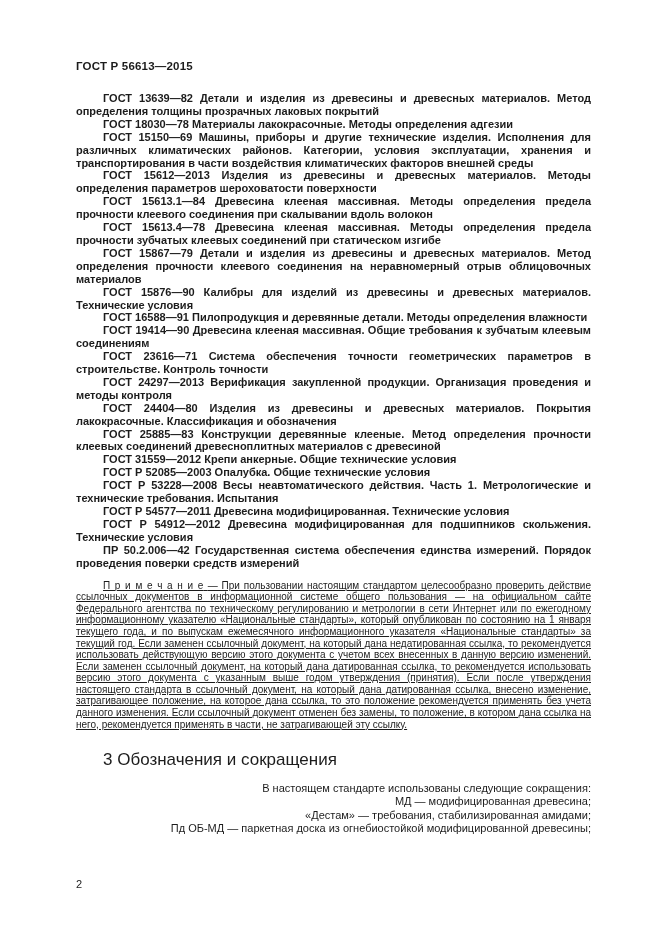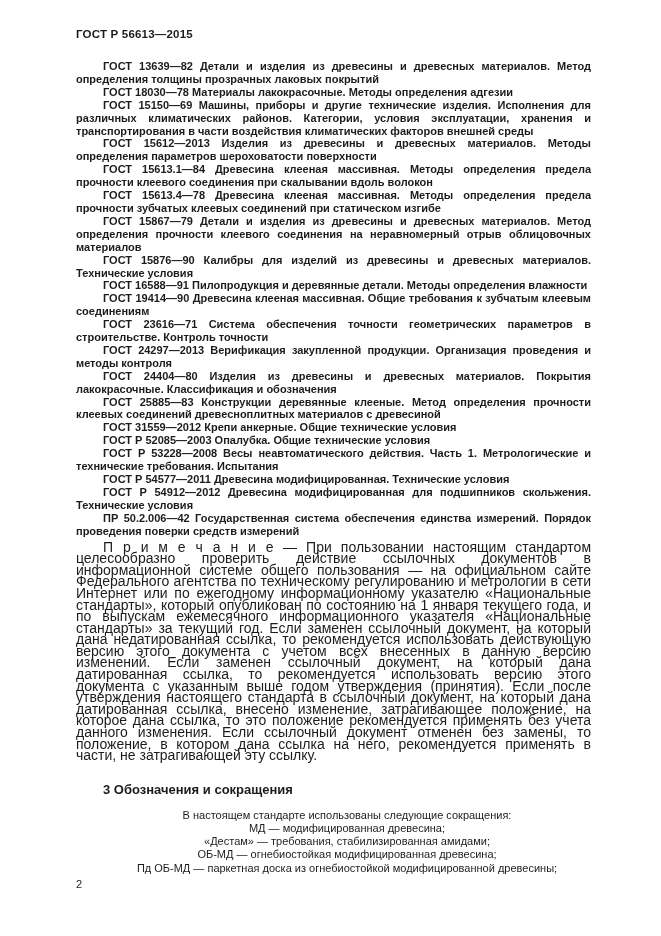--- a/index.html
+++ b/index.html
@@ -7,60 +7,61 @@
     padding: 0;
     background: #f4f4f4;
   }
   .page {
     position: relative;
     width: 661px;
     height: 936px;
     margin: 0 auto;
     background: #ffffff;
     box-sizing: border-box;
-    padding: 28px 70px 0 76px;
+    padding: 60px 70px 0 76px;
     font-family: "Liberation Sans", "DejaVu Sans", sans-serif;
     color: #1c1c1c;
     overflow: hidden;
   }
   .doc-header {
     font-weight: bold;
     font-size: 11.5px;
     margin-bottom: 20px;
     letter-spacing: 0.2px;
   }
   .body-text p {
     margin: 0;
     font-size: 11px;
     line-height: 12.9px;
     text-align: justify;
     text-indent: 27px;
     font-weight: bold;
   }
   .note {
-    margin-top: 4px;
-    font-size: 14px;
+    margin-top: 10px;
+    font-size: 10px;
     line-height: 11.6px;
     text-align: justify;
     text-indent: 27px;
+    text-decoration: underline;
   }
   .note-label {
     letter-spacing: 0.4px;
   }
   .section-heading {
     margin: 20px 0 12px 0;
     padding-left: 27px;
-    font-size: 13px;
-    font-weight: bold;
+    font-size: 17px;
+    font-weight: normal;
   }
   .abbr p {
     margin: 0;
     font-size: 11px;
     line-height: 13.2px;
-    text-align: center;
+    text-align: right;
     text-indent: 27px;
   }
   .page-number {
     position: absolute;
     left: 76px;
     bottom: 46px;
     font-size: 11px;
   }
 </style>
 </head>
@@ -97,19 +98,18 @@
     <span class="note-label">П р и м е ч а н и е</span>
     <span>— При пользовании настоящим стандартом целесообразно проверить действие ссылочных документов в информационной системе общего пользования — на официальном сайте Федерального агентства по техническому регулированию и метрологии в сети Интернет или по ежегодному информационному указателю «Национальные стандарты», который опубликован по состоянию на 1 января текущего года, и по выпускам ежемесячного информационного указателя «Национальные стандарты» за текущий год. Если заменен ссылочный документ, на который дана недатированная ссылка, то рекомендуется использовать действующую версию этого документа с учетом всех внесенных в данную версию изменений. Если заменен ссылочный документ, на который дана датированная ссылка, то рекомендуется использовать версию этого документа с указанным выше годом утверждения (принятия). Если после утверждения настоящего стандарта в ссылочный документ, на который дана датированная ссылка, внесено изменение, затрагивающее положение, на которое дана ссылка, то это положение рекомендуется применять без учета данного изменения. Если ссылочный документ отменен без замены, то положение, в котором дана ссылка на него, рекомендуется применять в части, не затрагивающей эту ссылку.</span>
   </div>
 
   <div class="section-heading">3  Обозначения и сокращения</div>
 
   <div class="abbr">
     <p>В настоящем стандарте использованы следующие сокращения:</p>
     <p>МД — модифицированная древесина;</p>
     <p>«Дестам» — требования, стабилизированная амидами;</p>
-    <p>ОБ-МД — огнебиостойкая модифицированная древесина;</p>
     <p>Пд ОБ-МД — паркетная доска из огнебиостойкой модифицированной древесины;</p>
   </div>
 
   <div class="page-number">2</div>
 
 </div>
 
 </body></html>

